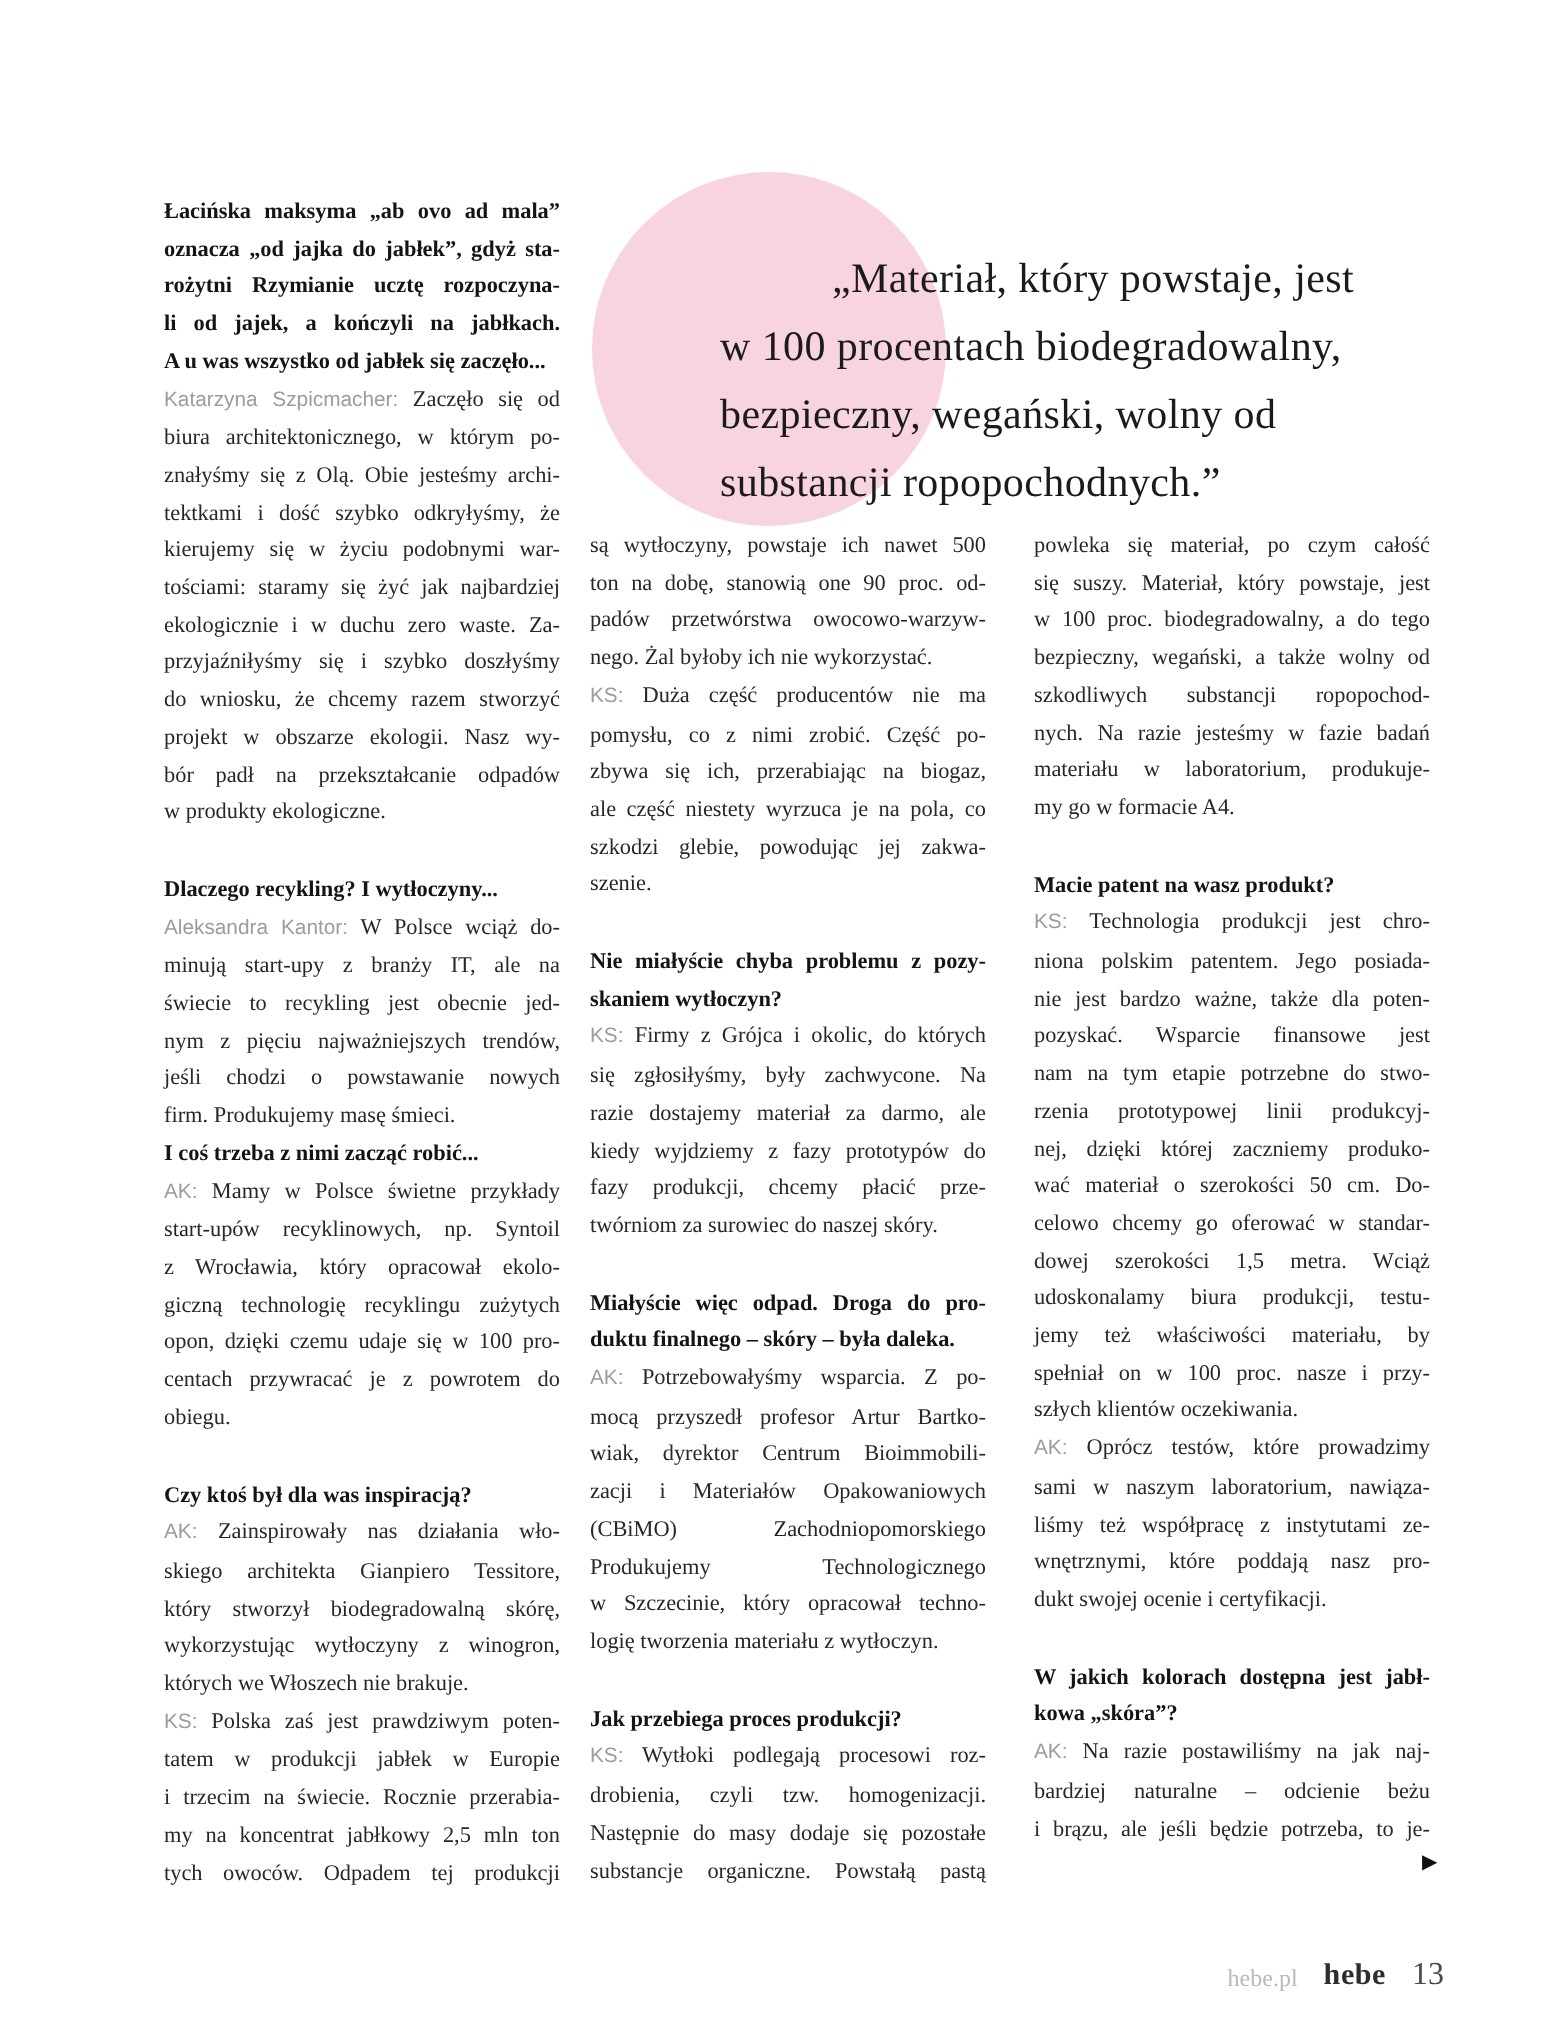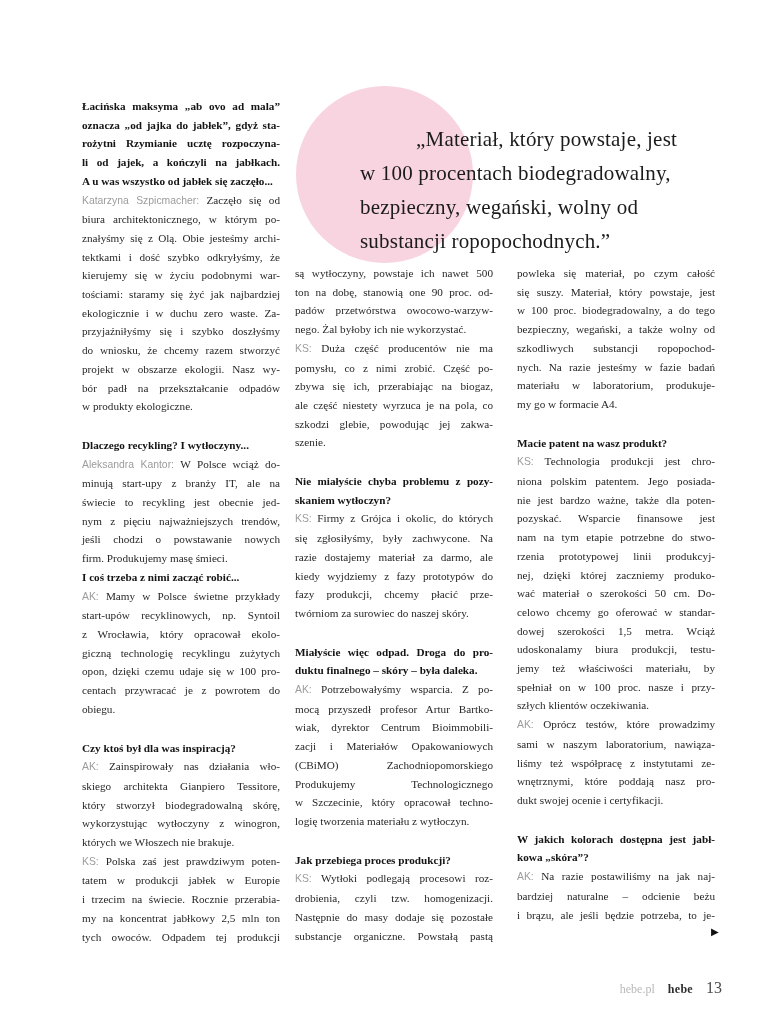--- a/index.html
+++ b/index.html
@@ -33,21 +33,21 @@
   }
   .arrow {
     position:absolute; left:711px; top:923px; font-size:10px; color:#111111;
     line-height:18px;
   }
   .footer {
     position:absolute; top:979px; right:53px; display:flex; gap:13px;
     align-items:flex-end;
   }
   .site  { color:#b9b9b9; font-size:12px; }
-  .brand { color:#2d2d2d; font-size:12px; font-weight:bold; letter-spacing:0.3px; }
+  .brand { color:#2d2d2d; font-size:15px; font-weight:bold; letter-spacing:0.3px; }
   .pageno{ color:#4a4a4a; font-size:16px; }
 </style>
 </head>
 <body>
 
 <div class="page">
   <div class="circle" style="background: rgb(248, 212, 224);"></div>
   <div class="quote">
       <div class="qln">„Materiał, który powstaje, jest</div>
       <div class="qln">w 100 procentach biodegradowalny,</div>

